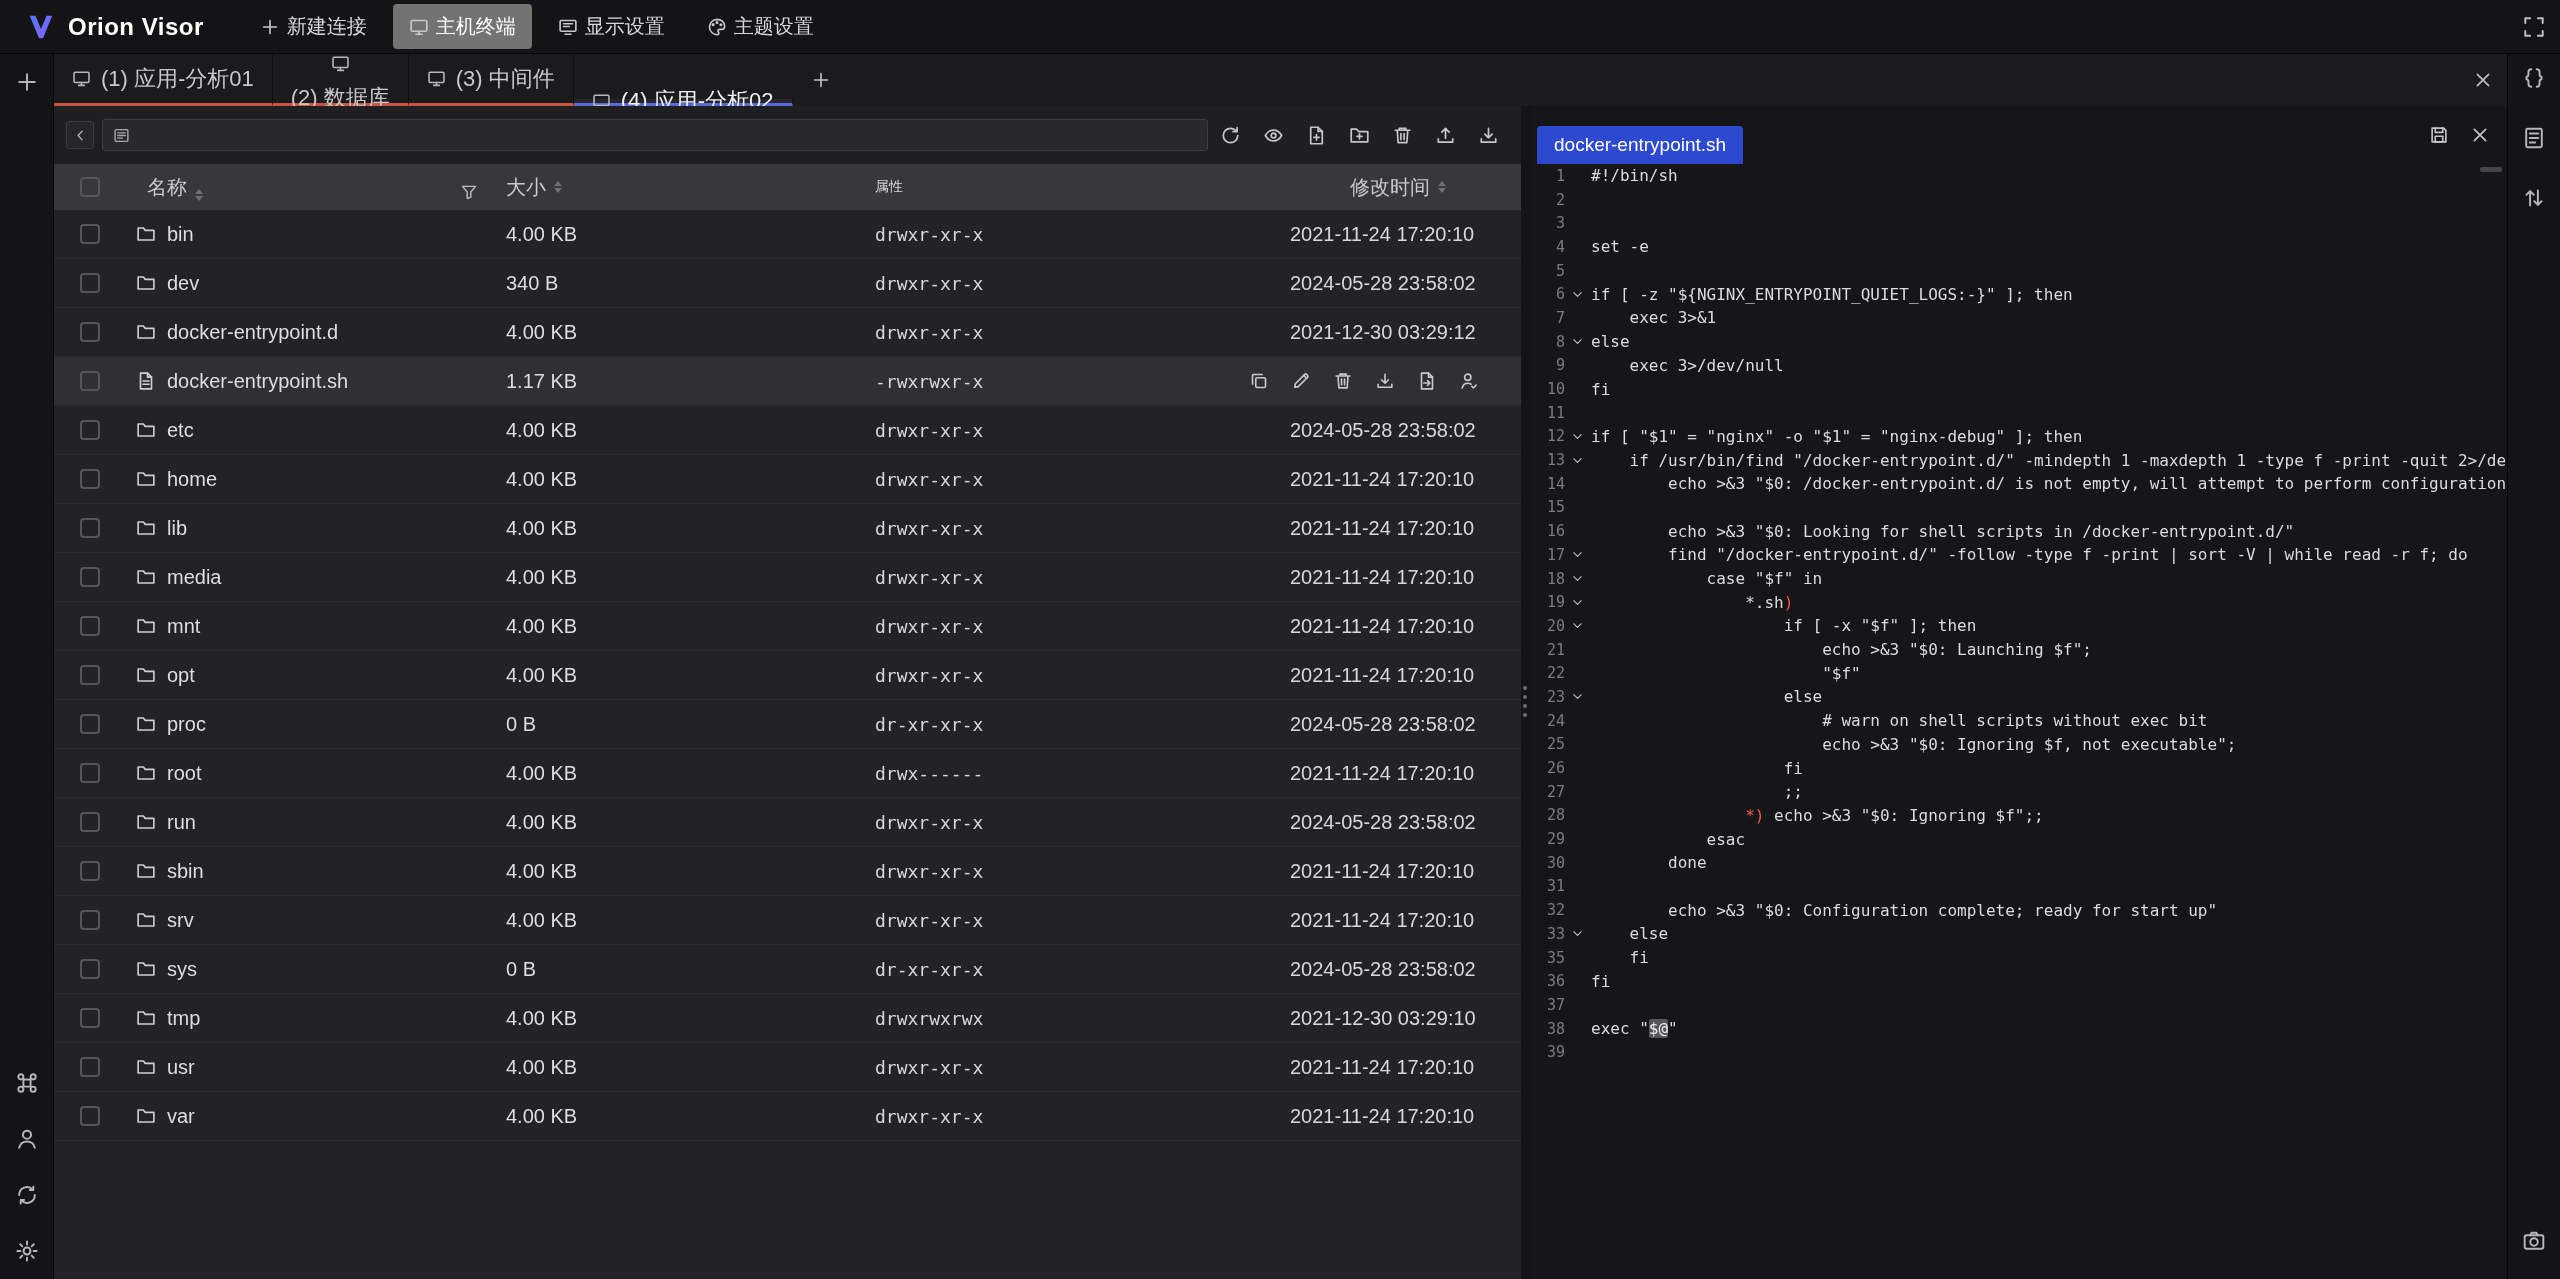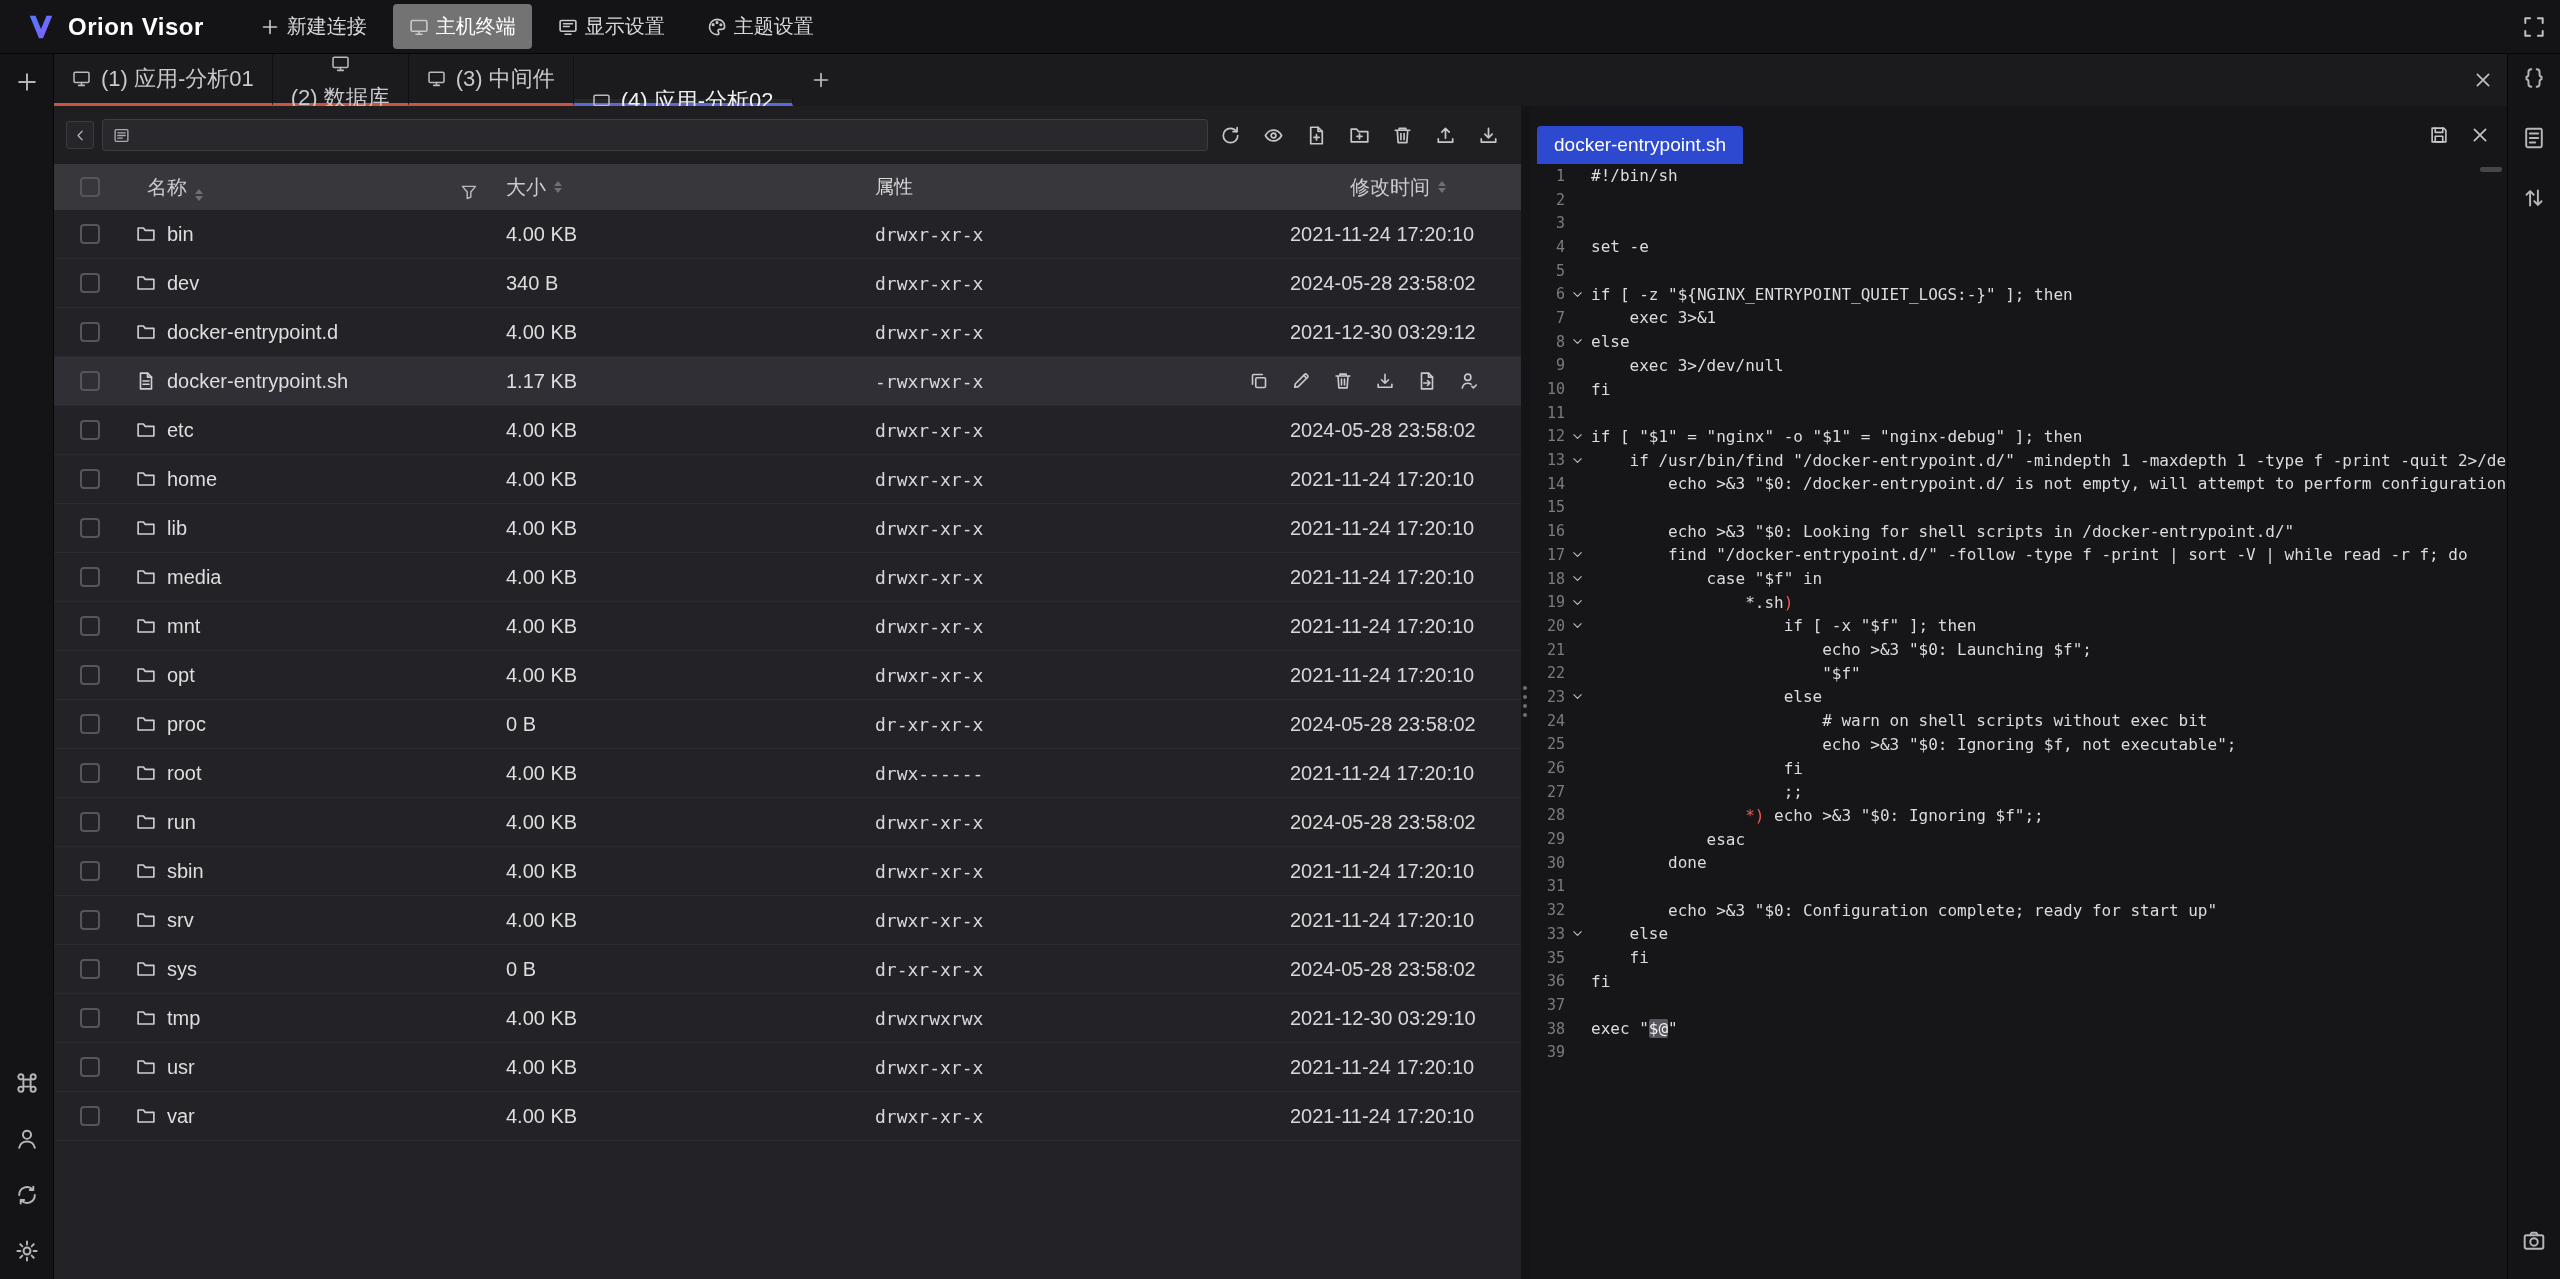--- a/index.html
+++ b/index.html
@@ -417,21 +417,21 @@
             </svg>
           </span>
       </span>
       <span class="hcell cell-size">
         <span>大小</span>
         <span class="sorter">
             <i class="cu"></i>
             <i class="cd"></i>
           </span>
       </span>
-      <span class="hcell cell-attr" style="font-family:'Liberation Sans',sans-serif;font-size:19px">
+      <span class="hcell cell-attr" style="font-family:'Liberation Sans',sans-serif;font-size:14px">
         <span>属性</span>
       </span>
       <span class="hcell cell-time">
         <span>修改时间</span>
         <span class="sorter">
             <i class="cu"></i>
             <i class="cd"></i>
           </span>
       </span>
     </div>

